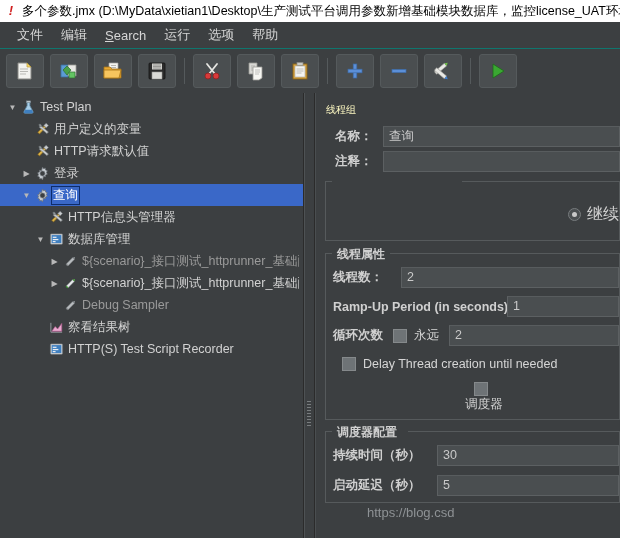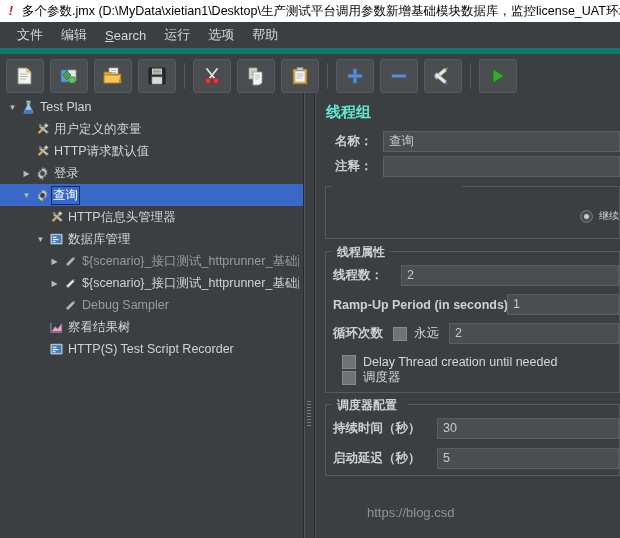--- a/index.html
+++ b/index.html
@@ -22,21 +22,21 @@
     width:22px;flex:0 0 22px;text-align:center;
     color:#d02020;font-weight:bold;font-size:13px;font-style:italic;
     line-height:22px;
   }
   .tb-text{overflow:hidden;white-space:nowrap;}
 
   
   .menubar{
     height:26px;background:#3c3f41;
     display:flex;align-items:center;
-    border-bottom:6px solid #0f766e;
+    border-bottom:1px solid #0f766e;
     padding-left:8px;
   }
   .menu-item{
     padding:3px 9px;color:#d6d6d6;font-size:13px;white-space:nowrap;cursor:default;
   }
   .menu-item.mnem .mn{text-decoration:underline;}
 
   
   .toolbar{
     height:44px;background:#3c3f41;
@@ -95,21 +95,21 @@
   .tog{
     width:13px;flex:0 0 13px;text-align:center;font-size:8px;color:#b8b8b8;
   }
   .ticon{
     width:19px;flex:0 0 19px;display:flex;align-items:center;justify-content:center;
   }
   .tlabel{padding-left:2px;overflow:hidden;}
 
   
   .panel-title{
-    font-size:15px;color:#5eead4;padding:10px 0 7px 10px;font-weight:bold;
+    font-size:10px;color:#fef9c3;padding:10px 0 7px 10px;
   }
   .frow{display:flex;align-items:center;padding:0 0 0 19px;}
   .flabel{
     font-size:12.5px;color:#d0d0d0;white-space:nowrap;font-weight:bold;
   }
   .finput{
     flex:1 1 auto;height:19px;background:#4a4e50;
     border:1px solid #5c6062;border-top-color:#585c5e;
     color:#c9c9c9;font-size:12.5px;line-height:19px;
     padding-left:5px;overflow:hidden;white-space:nowrap;
@@ -138,21 +138,21 @@
   }
   .radio{
     width:11px;height:11px;border-radius:50%;
     background:#4a4e50;border:1px solid #777b7d;
     display:inline-block;position:relative;flex:0 0 11px;
   }
   .radio.on::after{
     content:"";position:absolute;left:3px;top:3px;width:5px;height:5px;
     border-radius:50%;background:#c9c9c9;
   }
-  .radio-label{margin-left:6px;font-size:10px;color:#d0d0d0;white-space:nowrap;}
+  .radio-label{margin-left:6px;font-size:16px;color:#d0d0d0;white-space:nowrap;}
 
   .cb{
     width:12px;height:12px;background:#6e7376;border:1px solid #85898b;
     display:inline-block;flex:0 0 12px;
   }
   .cb-label{margin-left:7px;font-size:12.5px;color:#d6d6d6;white-space:nowrap;}
 
   
   .wm-url{
     position:absolute;left:51px;bottom:18px;
@@ -556,21 +556,21 @@
           <span class="cb" style="margin-left:10px;"></span>
           <span class="cb-label">永远</span>
           <div class="finput" style="margin-left:10px;">2</div>
         </div>
 
         <div class="frow" style="padding-left:16px;margin-top:11px;">
           <span class="cb"></span>
           <span class="cb-label">Delay Thread creation until needed</span>
         </div>
 
-        <div class="frow" style="padding-left:16px;margin-top:0;">
+        <div class="frow" style="padding-left:16px;margin-top:11px;flex-direction:column;">
           <span class="cb"></span>
           <span class="cb-label">调度器</span>
         </div>
       </div>
 
       <div class="group" style="margin-top:11px;">
         <div class="group-legend">调度器配置</div>
         <div class="group-line" style="left:82px;right:0;"></div>
 
         <div class="frow" style="padding-left:7px;margin-top:2px;">

